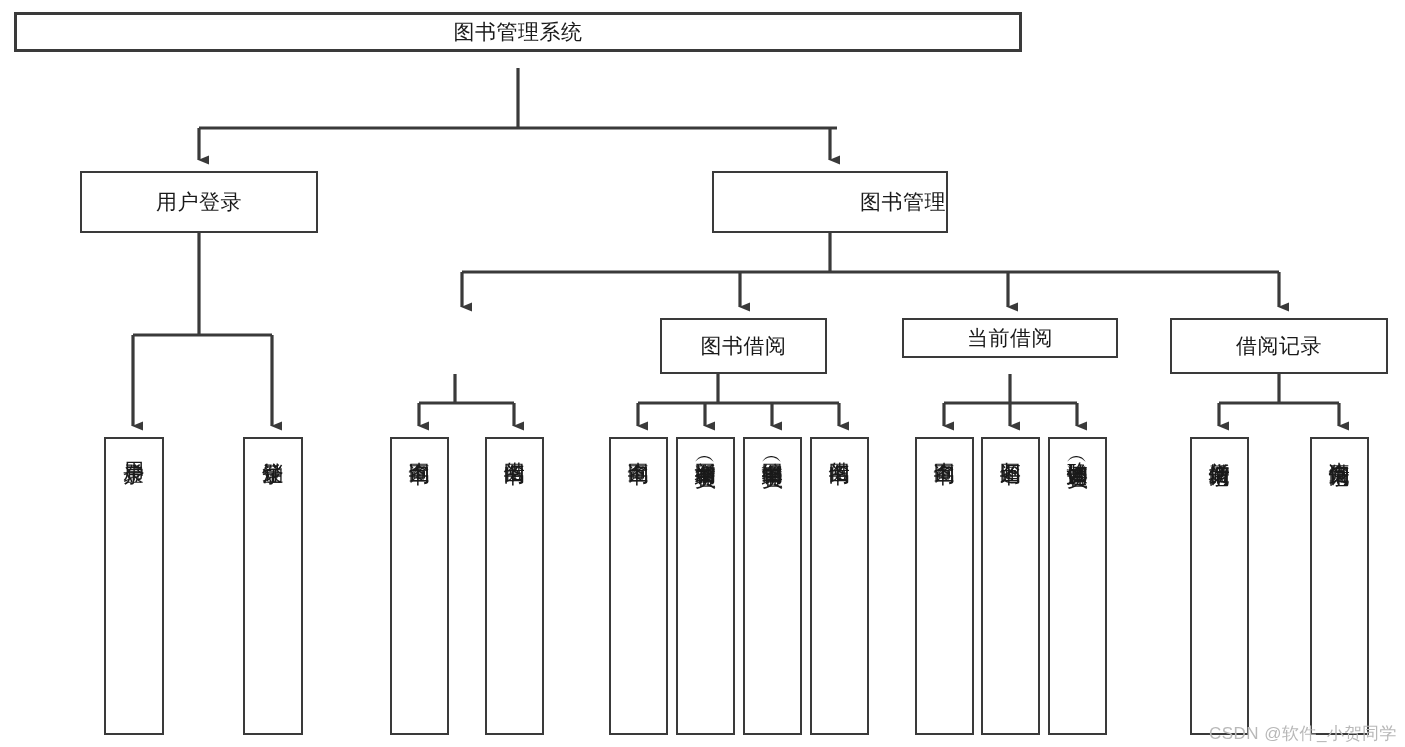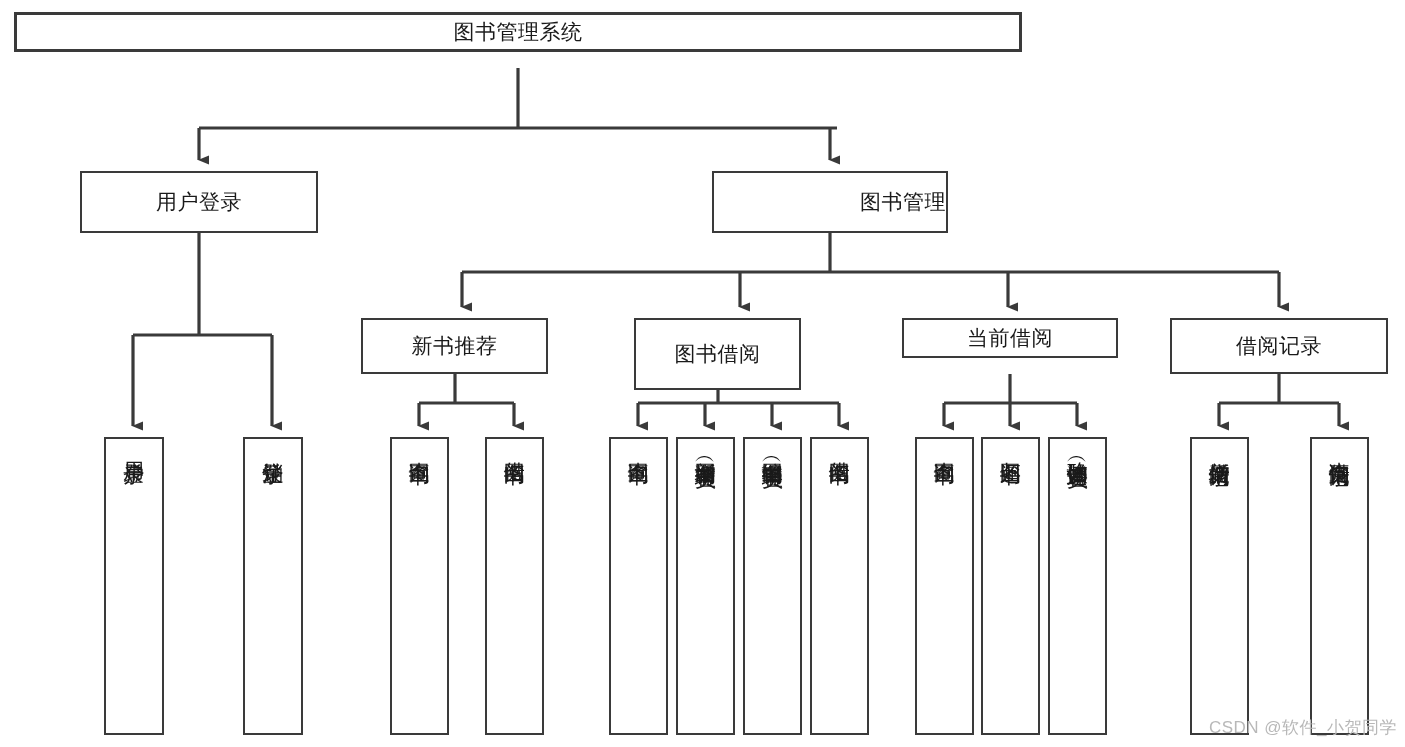--- a/index.html
+++ b/index.html
@@ -53,21 +53,21 @@
     text-orientation: upright;
     font-size: 21px;
     line-height: 1.32;
     letter-spacing: 1px;
     white-space: nowrap;
     text-align: left;
   }
   #watermark {
     position: absolute;
     right: 8px;
-    bottom: 8px;
+    bottom: 2px;
     font-size: 17px;
     color: #b8b8b8;
     white-space: nowrap;
     letter-spacing: 0.5px;
   }
 </style>
 </head>
 <body>
 
 <div id="canvas">
@@ -126,24 +126,21 @@
     <span class="node-label-h">图书管理系统</span>
   </div>
 
   <div class="node" style="left:80px; top:171px; width:238px; height:62px;">
     <span class="node-label-h">用户登录</span>
   </div>
   <div class="node" style="left:712px; top:171px; width:236px; height:62px;justify-content:flex-end;">
     <span class="node-label-h">图书管理</span>
   </div>
 
-  <div class="node" style="left:361px; top:318px; width:187px; height:56px;">
-    <span class="node-label-h">新书推荐</span>
-  </div>
-  <div class="node" style="left:634px; top:318px; width:167px; height:72px;">
+  <div class="node" style="left:660px; top:318px; width:167px; height:56px;">
     <span class="node-label-h">图书借阅</span>
   </div>
   <div class="node" style="left:902px; top:318px; width:216px; height:40px;">
     <span class="node-label-h">当前借阅</span>
   </div>
   <div class="node" style="left:1170px; top:318px; width:218px; height:56px;">
     <span class="node-label-h">借阅记录</span>
   </div>
 
   <div class="node leaf" style="left:104px; top:437px; width:60px; height:298px;">

